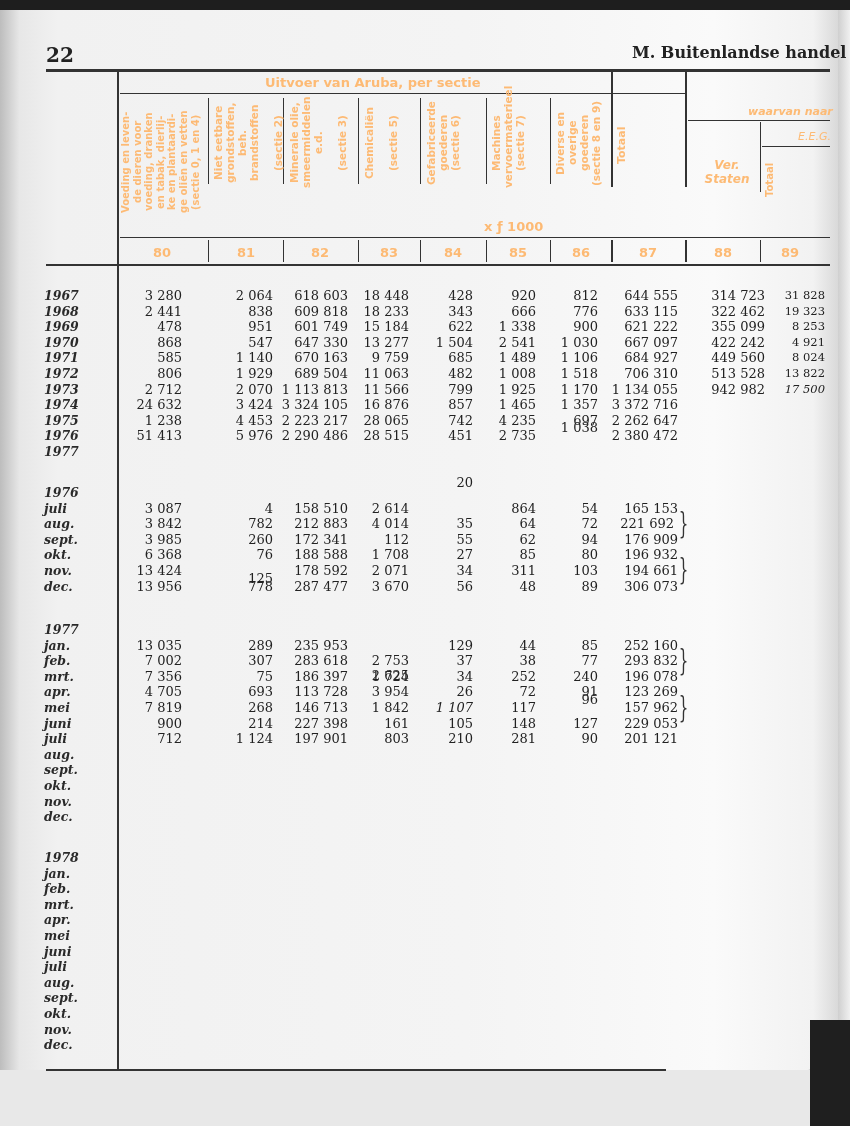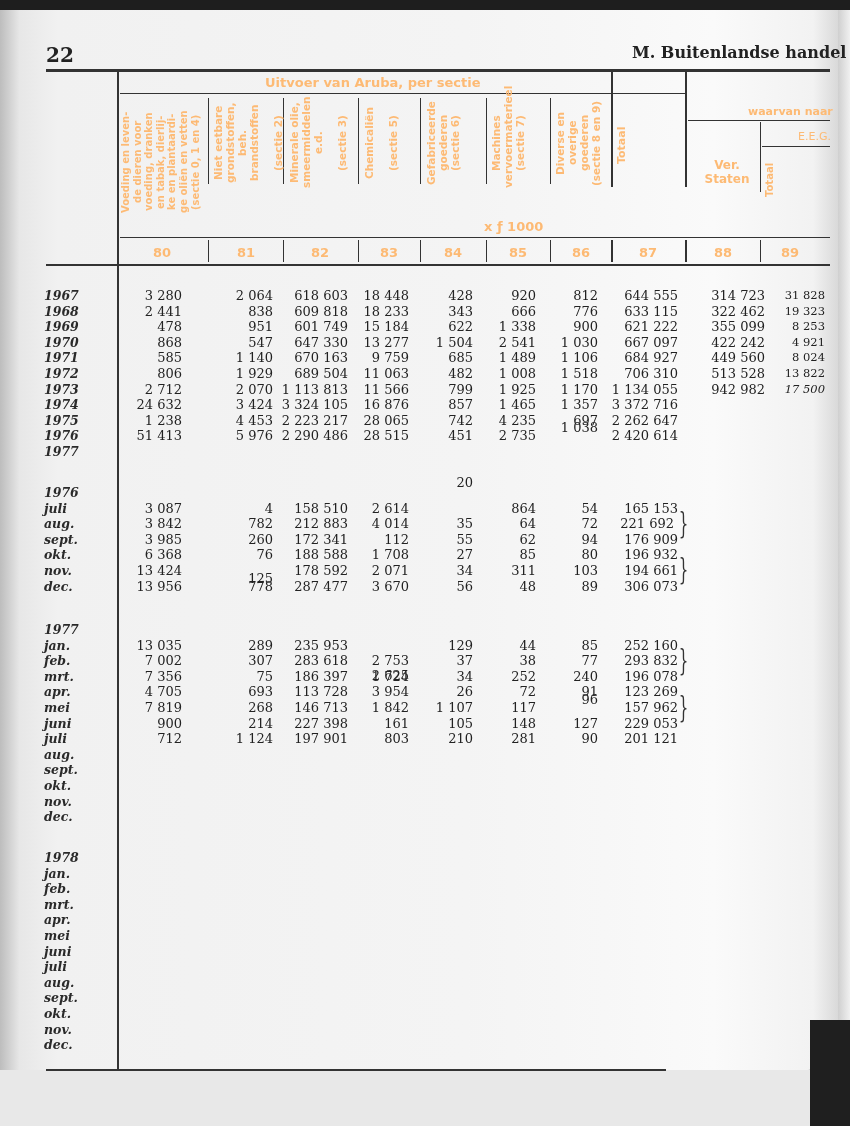--- a/index.html
+++ b/index.html
@@ -21,21 +21,21 @@
 
   .page-number { position:absolute; left:46px; top:43px; font-family:"DejaVu Serif", serif; font-weight:bold; font-size:20px; color:#222; }
   .running-head { position:absolute; left:632px; top:43px; font-family:"DejaVu Serif", serif; font-weight:bold; font-size:16px; color:#222; white-space:nowrap; }
 
   .hline { position:absolute; background:#333; }
   .vline { position:absolute; background:#333; }
 
   .sans { font-family: "DejaVu Sans", sans-serif; font-weight:bold; color:#fdba74; }
 
   .group-title { position:absolute; left:265px; top:75px; font-size:13px; }
-  .right-group { position:absolute; font-size:11px; }
+  .right-group { position:absolute; font-size:11px;font-style:italic; }
 
   .vhead {
     position:absolute; writing-mode: vertical-rl; transform: rotate(180deg);
     font-size:10.5px; line-height:12px; text-align:center; white-space:pre-line;
   }
   .unit { position:absolute; left:484px; top:219px; font-size:13px;text-align:right; }
   .colnum { position:absolute; top:245px; font-size:13px; width:60px; text-align:center; }
 
   .rowlabel { position:absolute; left:44px; font-family:"DejaVu Serif", serif; font-style:italic; font-weight:bold; font-size:12.5px; color:#2a2a2a; line-height:15.6px; }
   .cell { position:absolute; font-family:"DejaVu Serif", serif; font-size:13px; color:#222; text-align:right; line-height:15.6px; white-space:nowrap; }
@@ -234,21 +234,21 @@
     <div class="cell" style="top:412.8px;right:252px;">697</div>
     <div class="cell" style="top:412.8px;right:172px;">2 262 647</div>
     <div class="rowlabel" style="top:428.4px;">1976</div>
     <div class="cell" style="top:428.4px;right:668px;">51 413</div>
     <div class="cell" style="top:428.4px;right:577px;">5 976</div>
     <div class="cell" style="top:428.4px;right:502px;">2 290 486</div>
     <div class="cell" style="top:428.4px;right:441px;">28 515</div>
     <div class="cell" style="top:428.4px;right:377px;">451</div>
     <div class="cell" style="top:428.4px;right:314px;">2 735</div>
     <div class="cell" style="top:420px;right:252px;">1 038</div>
-    <div class="cell" style="top:428.4px;right:172px;">2 420 614</div>
+    <div class="cell" style="top:428.4px;right:172px;">2 380 472</div>
     <div class="rowlabel" style="top:444px;">1977</div>
     <div class="rowlabel" style="top:485px;">1976</div>
     <div class="rowlabel" style="top:500.6px;">juli</div>
     <div class="cell" style="top:500.6px;right:668px;">3 087</div>
     <div class="cell" style="top:500.6px;right:577px;">4</div>
     <div class="cell" style="top:500.6px;right:502px;">158 510</div>
     <div class="cell" style="top:500.6px;right:441px;">2 614</div>
     <div class="cell" style="top:475px;right:377px;">20</div>
     <div class="cell" style="top:500.6px;right:314px;">864</div>
     <div class="cell" style="top:500.6px;right:252px;">54</div>
@@ -333,21 +333,21 @@
     <div class="cell" style="top:684.4px;right:441px;">3 954</div>
     <div class="cell" style="top:684.4px;right:377px;">26</div>
     <div class="cell" style="top:684.4px;right:314px;">72</div>
     <div class="cell" style="top:684.4px;right:252px;">91</div>
     <div class="cell" style="top:684.4px;right:172px;">123 269</div>
     <div class="rowlabel" style="top:700px;">mei</div>
     <div class="cell" style="top:700px;right:668px;">7 819</div>
     <div class="cell" style="top:700px;right:577px;">268</div>
     <div class="cell" style="top:700px;right:502px;">146 713</div>
     <div class="cell" style="top:700px;right:441px;">1 842</div>
-    <div class="cell" style="top:700px;right:377px;">1 107</div>
+    <div class="cell" style="top:700px;right:377px;font-style:italic;">1 107</div>
     <div class="cell" style="top:700px;right:314px;">117</div>
     <div class="cell" style="top:664px;right:252px;margin-top:28px;">96</div>
     <div class="cell" style="top:700px;right:172px;">157 962</div>
     <div class="rowlabel" style="top:715.6px;">juni</div>
     <div class="cell" style="top:715.6px;right:668px;">900</div>
     <div class="cell" style="top:715.6px;right:577px;">214</div>
     <div class="cell" style="top:715.6px;right:502px;">227 398</div>
     <div class="cell" style="top:715.6px;right:441px;">161</div>
     <div class="cell" style="top:715.6px;right:377px;">105</div>
     <div class="cell" style="top:715.6px;right:314px;">148</div>

